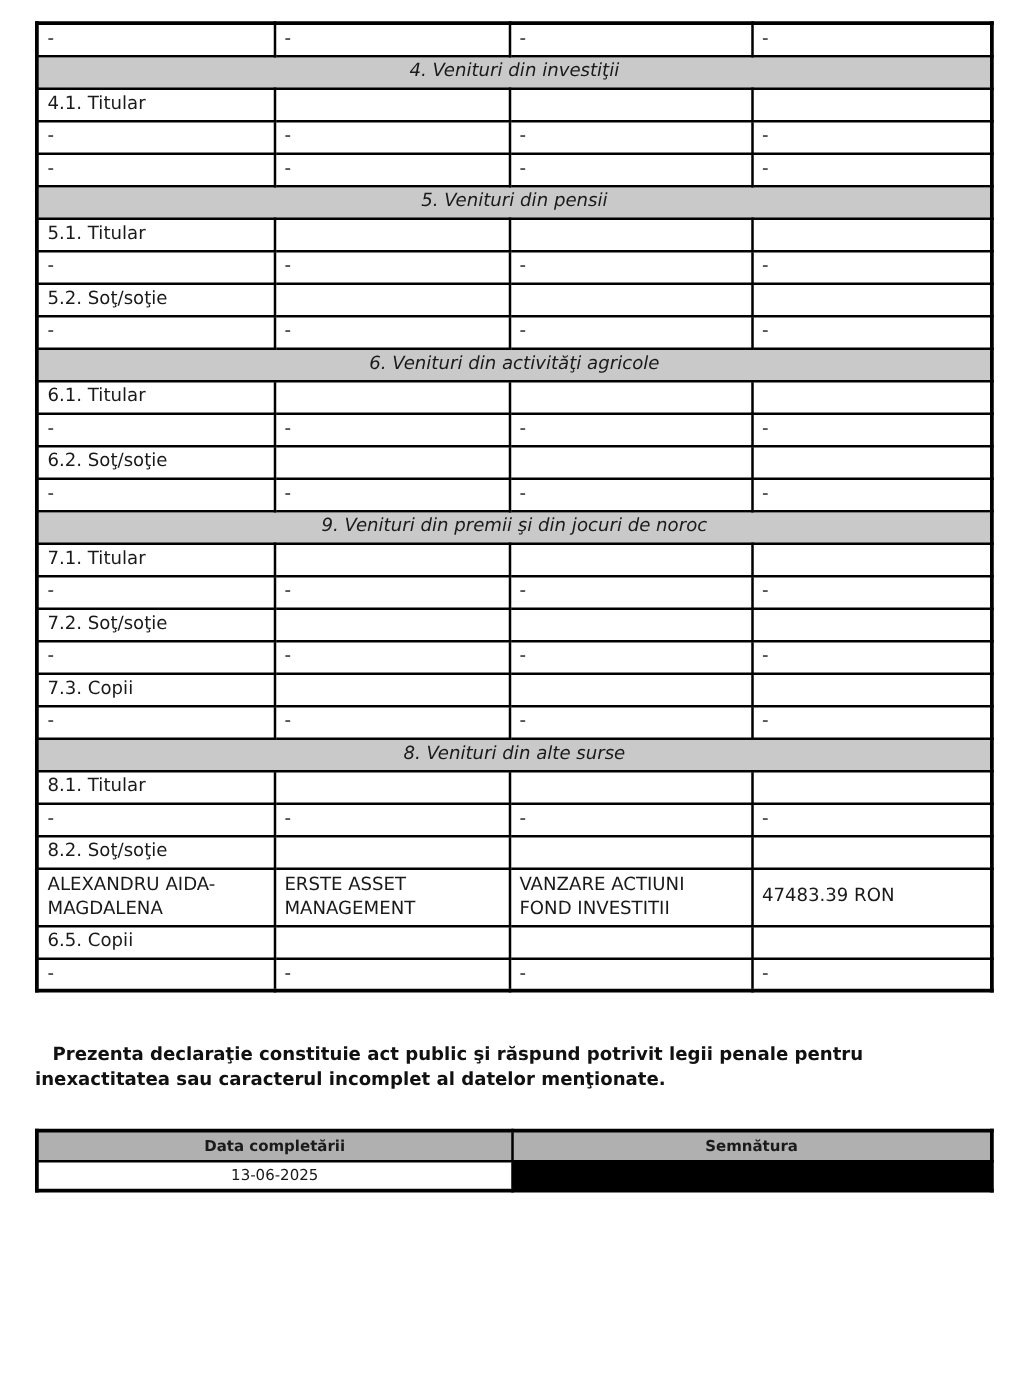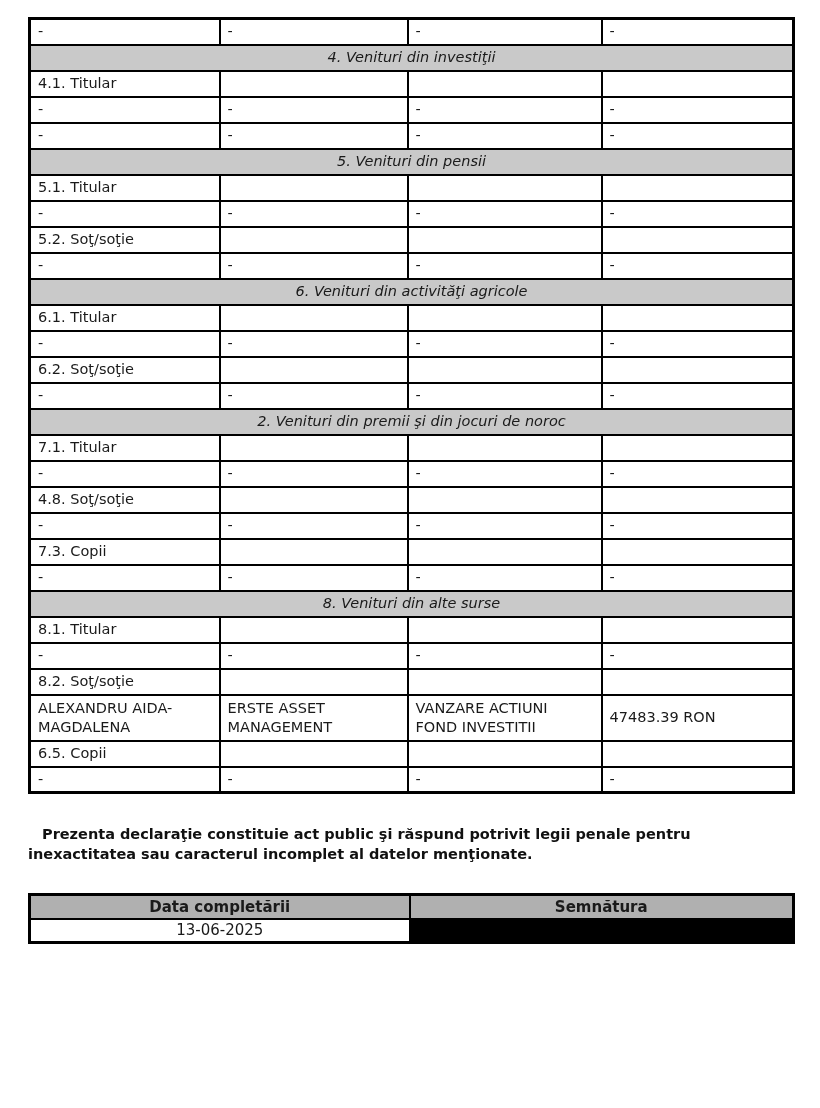--- a/index.html
+++ b/index.html
@@ -37,38 +37,38 @@
   .income-table td.section {
     background: #c9c9c9;
     font-style: italic;
     text-align: center;
   }
   .income-table td.data-cell { padding-top: 3px; padding-bottom: 3px; }
 
   
   .legal-notice {
     width: 766px;
-    margin-top: 30px;
+    margin-top: 40px;
     font-size: 14.5px;
     font-weight: bold;
     line-height: 20px;
     text-indent: 14px;
     color: #111;
   }
 
   
   .signature-table {
     width: 764px;
     margin-top: 29px;
     table-layout: fixed;
     border: 3px solid #000;
   }
   .signature-table td {
     border: 2px solid #000;
-    font-size: 15px;
+    font-size: 12px;
     text-align: center;
     vertical-align: middle;
     height: 24px;
   }
   .signature-table .sig-header {
     background: #b0b0b0;
     font-weight: bold;
   }
   .signature-table .sig-black { background: #000000; }
 </style>
@@ -160,36 +160,36 @@
           <td></td>
           <td></td>
         </tr>
         <tr>
           <td>-</td>
           <td>-</td>
           <td>-</td>
           <td>-</td>
         </tr>
         <tr>
-          <td colspan="4" class="section">2. Venituri din premii şi din jocuri de noroc</td>
+          <td colspan="4" class="section">9. Venituri din premii şi din jocuri de noroc</td>
         </tr>
         <tr>
           <td>7.1. Titular</td>
           <td></td>
           <td></td>
           <td></td>
         </tr>
         <tr>
           <td>-</td>
           <td>-</td>
           <td>-</td>
           <td>-</td>
         </tr>
         <tr>
-          <td>4.8. Soţ/soţie</td>
+          <td>7.2. Soţ/soţie</td>
           <td></td>
           <td></td>
           <td></td>
         </tr>
         <tr>
           <td>-</td>
           <td>-</td>
           <td>-</td>
           <td>-</td>
         </tr>

